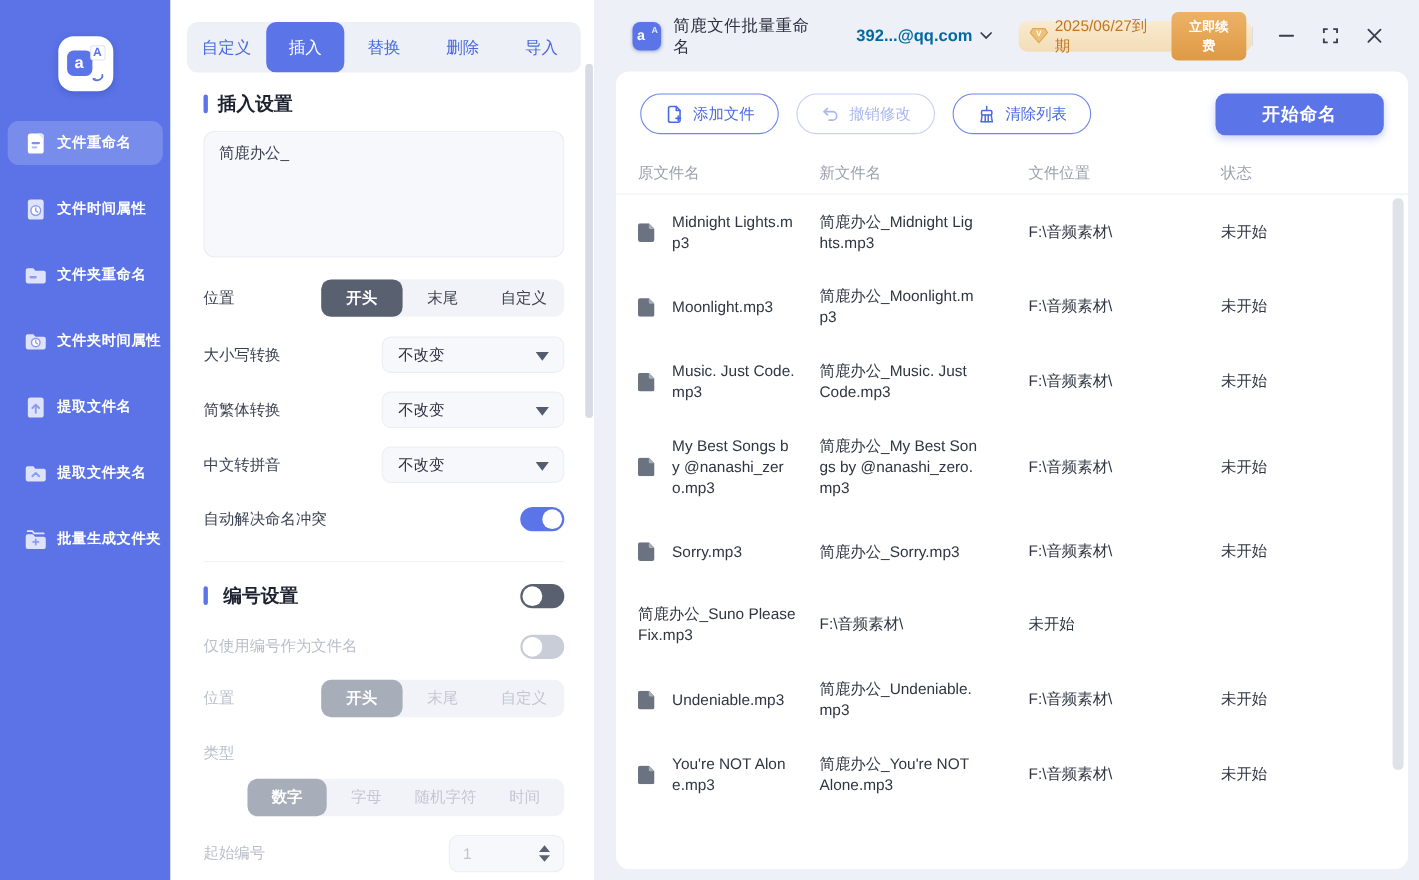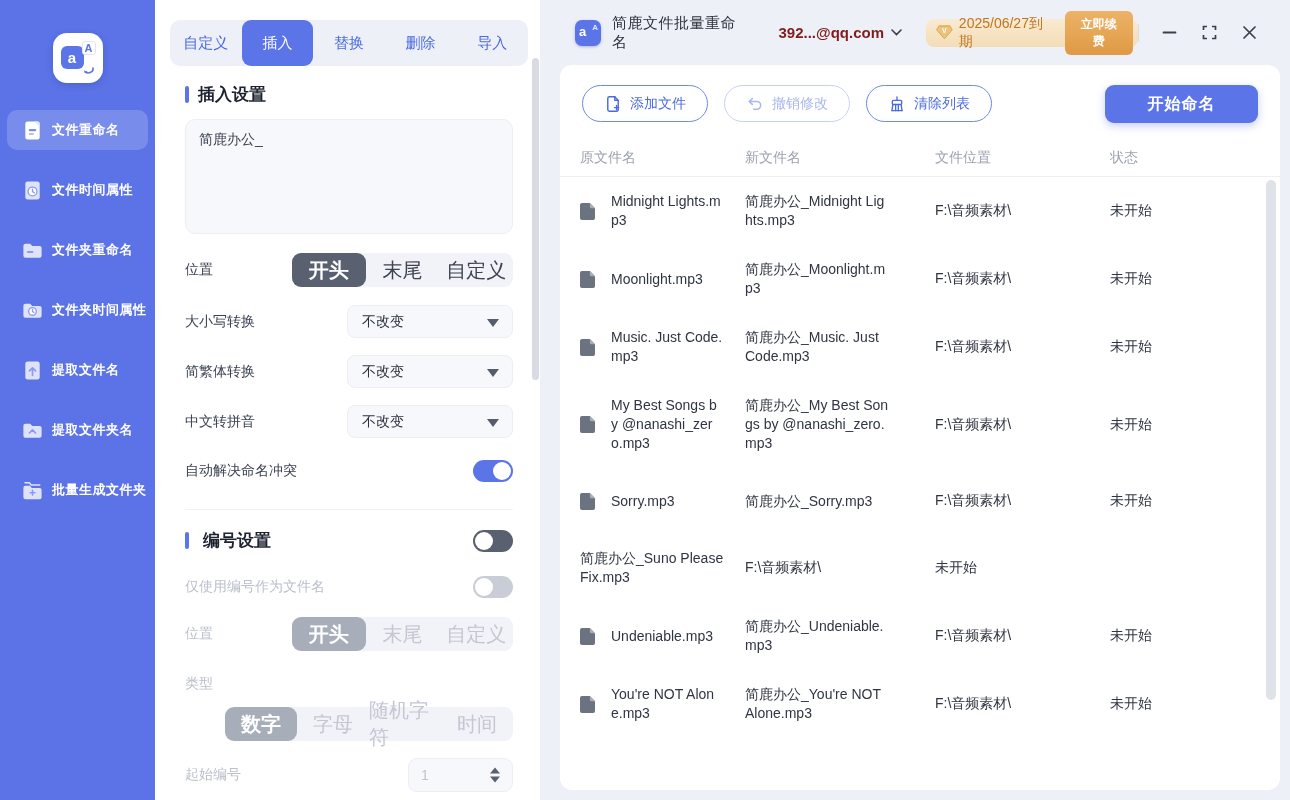--- a/index.html
+++ b/index.html
@@ -24,21 +24,21 @@
   .tab-bar { margin:20px -15px 0 -15px; height:46px; background:#eef0f8; border-radius:10px; display:flex; overflow:hidden; }
   .tab { flex:1; display:flex; align-items:center; justify-content:center; font-size:15px; color:#4a6be0; cursor:pointer; border-radius:9px; }
   .tab.active { background:#5b74e8; color:#fff; }
   .sec-title { display:flex; align-items:center; margin-top:17px; }
   .sec-bar { width:4px; height:17px; background:#5b74e8; border-radius:2px; margin-right:9px; }
   .sec-text { font-size:17px; font-weight:bold; color:#1c2230; }
   .insert-area { margin-top:13px; width:100%; height:115px; background:#f7f8fb; border:1px solid #eceef4; border-radius:10px; resize:none; outline:none; padding:11px 13px; font-size:14px; color:#3a4050; font-family:"Liberation Sans", sans-serif; }
   .frow { display:flex; align-items:center; }
   .flabel { font-size:14px; color:#3a4252; flex:none; }
   .seg { background:#f2f3f8; border-radius:9px; display:flex; height:34px; flex:1; }
-  .seg-item { flex:1; display:flex; align-items:center; justify-content:center; font-size:20px; color:#3c424f; border-radius:9px; cursor:pointer; }
+  .seg-item { flex:1; display:flex; align-items:center; justify-content:center; font-size:14px; color:#3c424f; border-radius:9px; cursor:pointer; }
   .seg-item.on { background:#596070; color:#fff; font-weight:bold; }
   .dd { flex:1; height:33px; background:#f7f8fb; border:1px solid #eceef4; border-radius:8px; display:flex; align-items:center; padding:0 14px; font-size:14px; color:#2b3040; cursor:pointer; position:relative; }
   .dd-caret { position:absolute; right:13px; top:50%; margin-top:-3px; width:0; height:0; border-left:6px solid transparent; border-right:6px solid transparent; border-top:8px solid #555c6e; }
   .toggle { width:40px; height:22px; border-radius:11px; position:relative; flex:none; cursor:pointer; }
   .toggle .knob { position:absolute; top:2px; width:18px; height:18px; border-radius:50%; background:#fff; }
   .toggle.on { background:#5b74e8; } .toggle.on .knob { right:2px; }
   .toggle.off-dark { background:#596070; } .toggle.off-dark .knob { left:2px; }
   .toggle.off-light { background:#c9cdd7; } .toggle.off-light .knob { left:2px; }
   .divider { height:1px; background:#f0f2f6; margin:27px 0 0; }
   .num-dis .flabel { color:#b9bfca; }
@@ -51,21 +51,21 @@
   .spin .dn { border-top:6px solid #596070; }
   .mid-scrollbar { position:absolute; right:1px; top:58px; width:7px; height:322px; background:#d8dbe3; border-radius:4px; }
 
   
   .right { flex:1; background:#eef0f8; position:relative; }
   .titlebar { height:65px; display:flex; align-items:center; padding:0 26px 0 35px; }
   .mini-logo { width:26px; height:26px; background:#5b74e8; border-radius:7px; position:relative; flex:none; box-shadow:0 1px 3px rgba(30,50,140,.3); }
   .mini-logo .ma { position:absolute; left:4px; top:4px; color:#fff; font-weight:bold; font-size:13px; }
   .mini-logo .mA { position:absolute; right:3px; top:3px; color:#dfe7ff; font-size:8px; font-weight:bold; }
   .app-title { font-size:15px; color:#2b313d; margin-left:11px; letter-spacing:.5px; }
-  .account { font-size:15px; font-weight:bold; color:#7f1d1d; margin-left:28px; }
+  .account { font-size:15px; font-weight:bold; color:#0369a1; margin-left:28px; }
   .acct-caret { margin-left:7px; display:flex; align-items:center; }
   .license { margin-left:24px; height:28px; background:linear-gradient(180deg,#f9ead1,#f3ddb6); border-radius:8px; display:flex; align-items:center; padding:0 5px 0 10px; }
   .license-text { font-size:14px; color:#bf7524; margin-left:6px; }
   .renew-btn { margin-left:9px; background:linear-gradient(180deg,#edb267,#de9a45); color:#fff; font-size:12px; font-weight:bold; border:none; border-radius:6px; padding:5px 10px; cursor:pointer; }
   .tb-sep { width:1px; height:18px; background:#d9dce3; margin:0 6px 0 16px; }
   .win-btn { width:30px; height:30px; display:flex; align-items:center; justify-content:center; margin-left:10px; cursor:pointer; color:#3a3f4a; }
 
   .card { position:absolute; left:20px; right:10px; top:65px; bottom:10px; background:#fff; border-radius:12px; overflow:hidden; }
   .toolbar { display:flex; align-items:center; padding:20px 22px 0; position:relative; }
   .pill-btn { height:37px; border:1px solid #6f88ea; border-radius:19px; background:#fff; color:#4a6be0; font-size:14px; display:flex; align-items:center; padding:0 21px; margin-right:16px; cursor:pointer; font-family:"Liberation Sans", sans-serif; }

